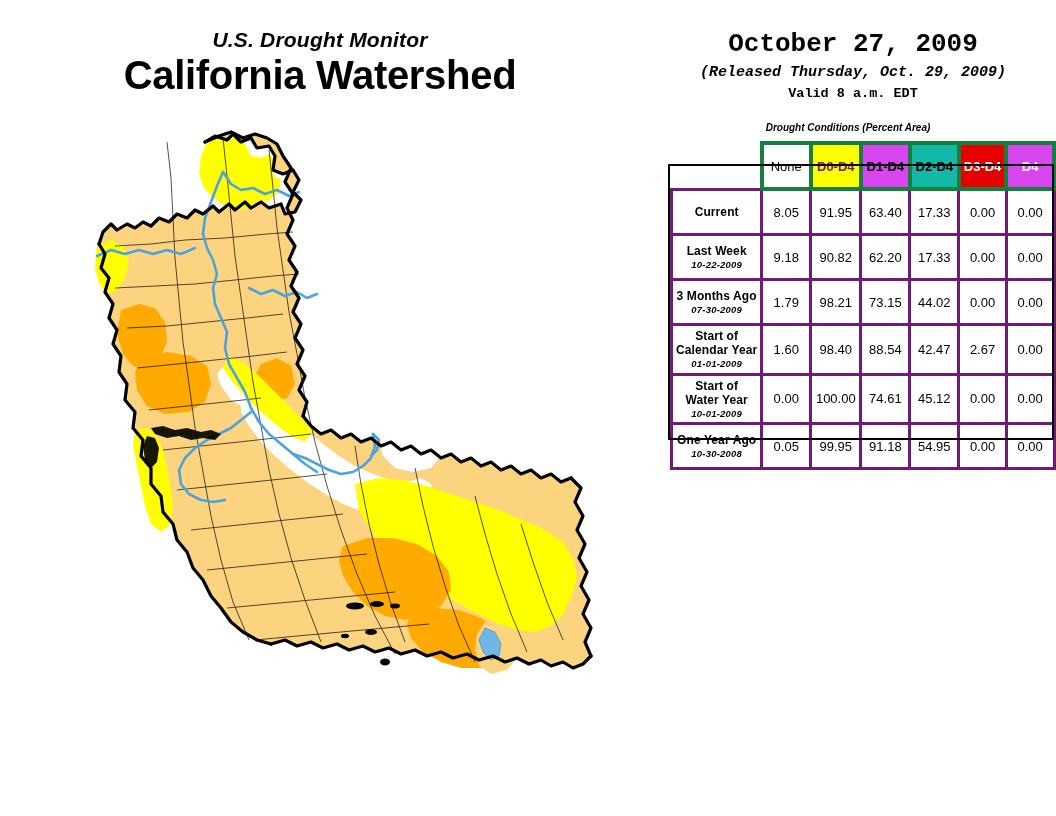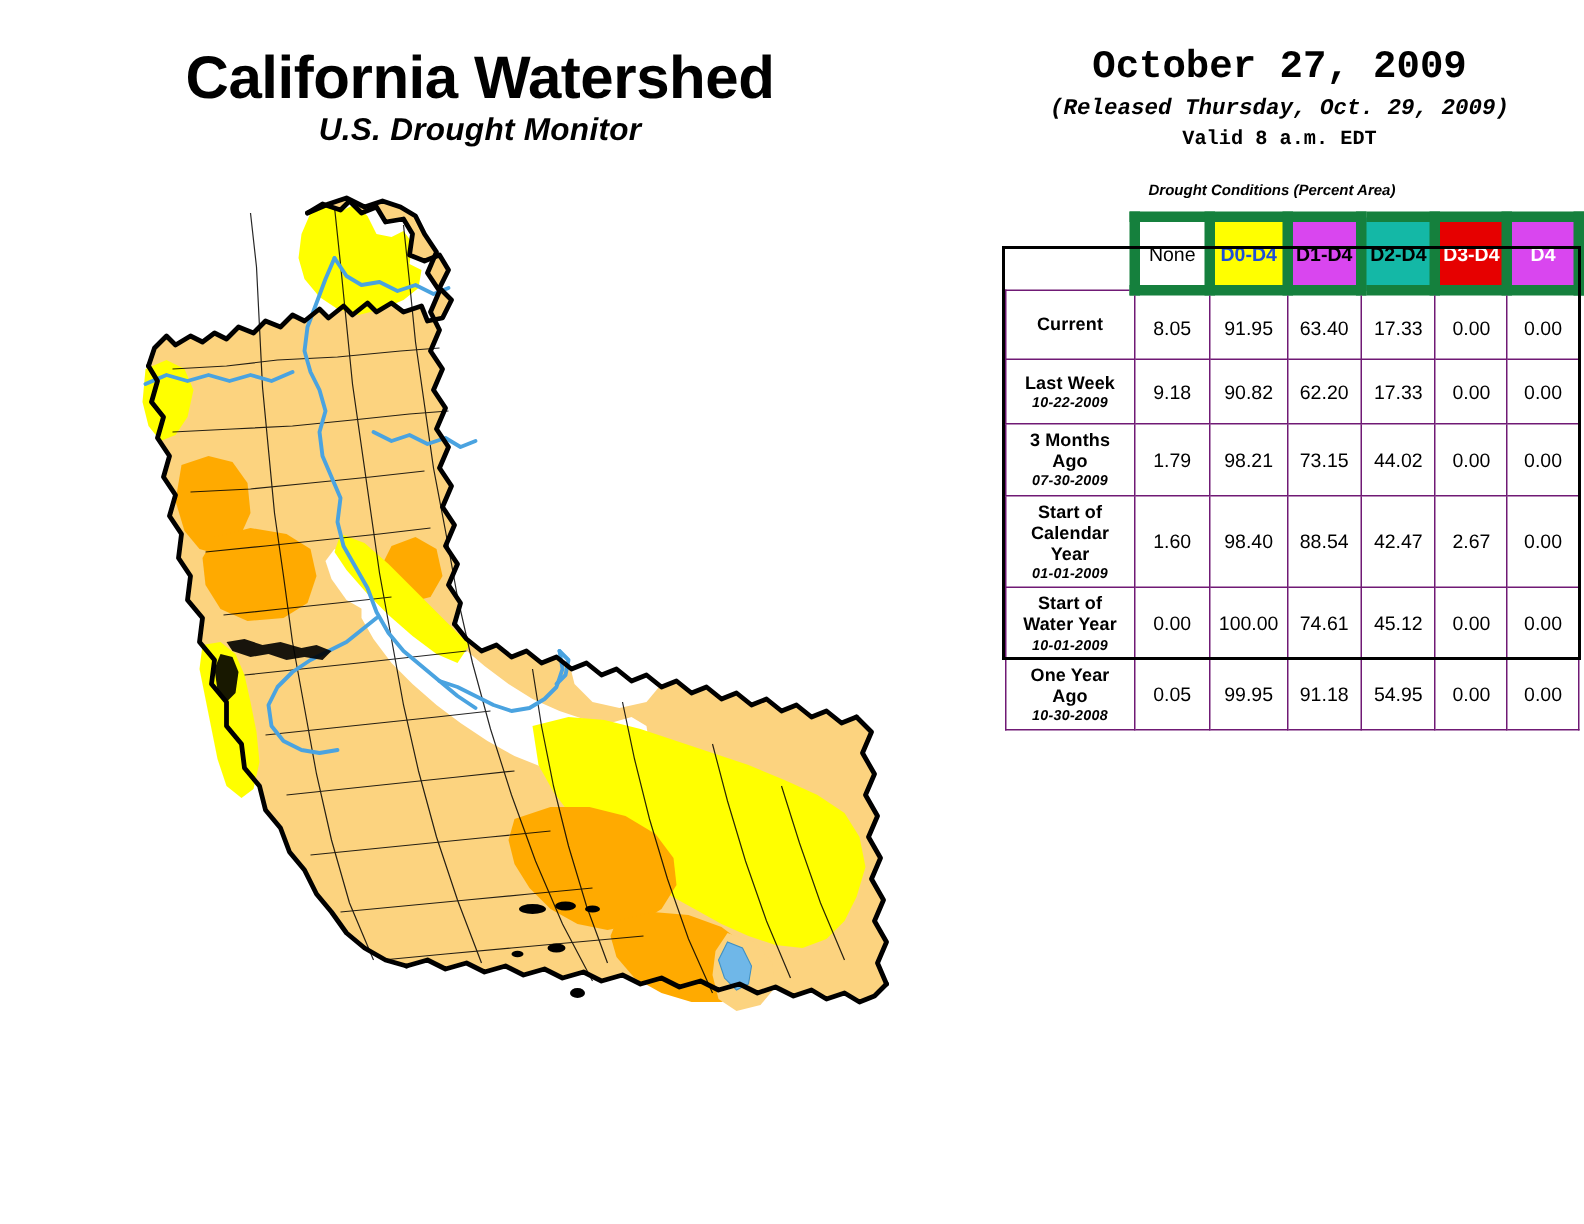--- a/index.html
+++ b/index.html
@@ -94,21 +94,21 @@
 
   
   #cond-table {
     position: absolute;
     left: 20px; top: 141px;
     border-collapse: collapse;
     font-size: 12.5px;
     table-layout: fixed;
   }
   #cond-table td, #cond-table th {
-    border: 1px solid #701a75;
+    border: 3px solid #701a75;
     text-align: center;
     vertical-align: middle;
     padding: 0;
     font-weight: normal;
   }
   #cond-table .rowlabel {
     width: 88px;
     font-weight: bold;
     font-size: 12px;
     padding: 3px 3px;
@@ -125,28 +125,28 @@
   }
   #cond-table .valcell {
     width: 48px;
     height: 42px;
     font-size: 13px;
   }
   #cond-table thead td {
     height: 24px;
     font-size: 13px;
     font-weight: bold;
-    border: 7px solid #15803d;
+    border: 4px solid #15803d;
   }
   #cond-table thead td.corner {
     border: none;
     background: transparent;
   }
   #cond-table thead td.h-none  { background:#ffffff; color:#000; font-weight:normal; }
-  #cond-table thead td.h-d0    { background:#ffff00; color:#1d4ed8; }
+  #cond-table thead td.h-d0    { background:#ffff00; color:#701a75; }
   #cond-table thead td.h-d1    { background:#d946ef; color:#000; }
   #cond-table thead td.h-d2    { background:#14b8a6; color:#000; }
   #cond-table thead td.h-d3    { background:#e60000; color:#ffffff; }
   #cond-table thead td.h-d4    { background:#d946ef; color:#ffffff; }
 
   #table-outline {
     position: absolute;
     left: 18px;
     top: 164px;
     width: 382px;
@@ -154,22 +154,22 @@
     border: 2px solid #000000;
     pointer-events: none;
   }
 </style>
 </head>
 <body>
 
 <div id="left-panel">
 
   <div id="title-block">
+    <div id="dm-suptitle">U.S. Drought Monitor</div>
     <div id="dm-title">California Watershed</div>
-    <div id="dm-suptitle">U.S. Drought Monitor</div>
   </div>
 
   <div id="map-wrap">
     <svg id="map-svg" viewBox="0 0 580 680" xmlns="http://www.w3.org/2000/svg">
       <defs>
         <clipPath id="stateClip">
           <path d="M178,22 L190,10 L205,6 L216,13 L224,8 L232,16 L240,12 L248,22 L252,36
                    L262,40 L268,34 L276,38 L276,52 L290,54 L296,46 L300,52 L300,70 L312,72
                    L318,64 L326,70 L330,90 L340,96 L348,92 L352,104 L344,118 L352,128
                    L360,126 L366,136 L362,150 L372,156 L370,172 L378,178 L374,196 L384,204

